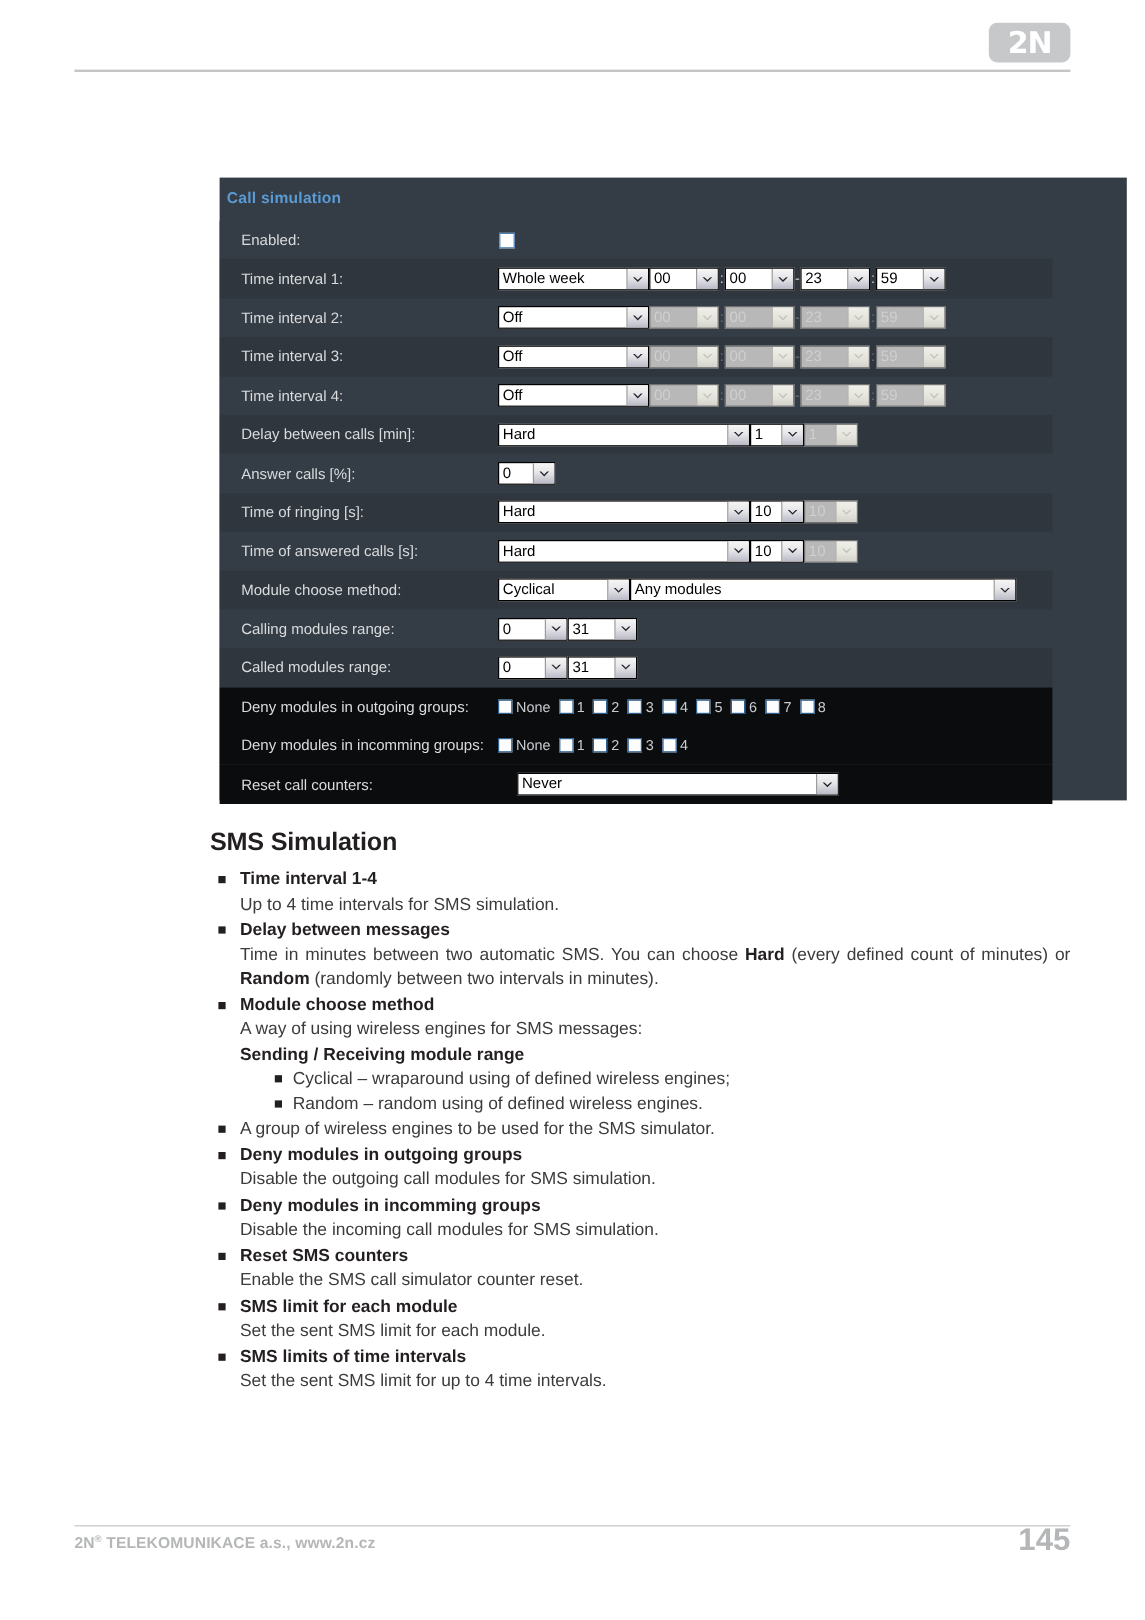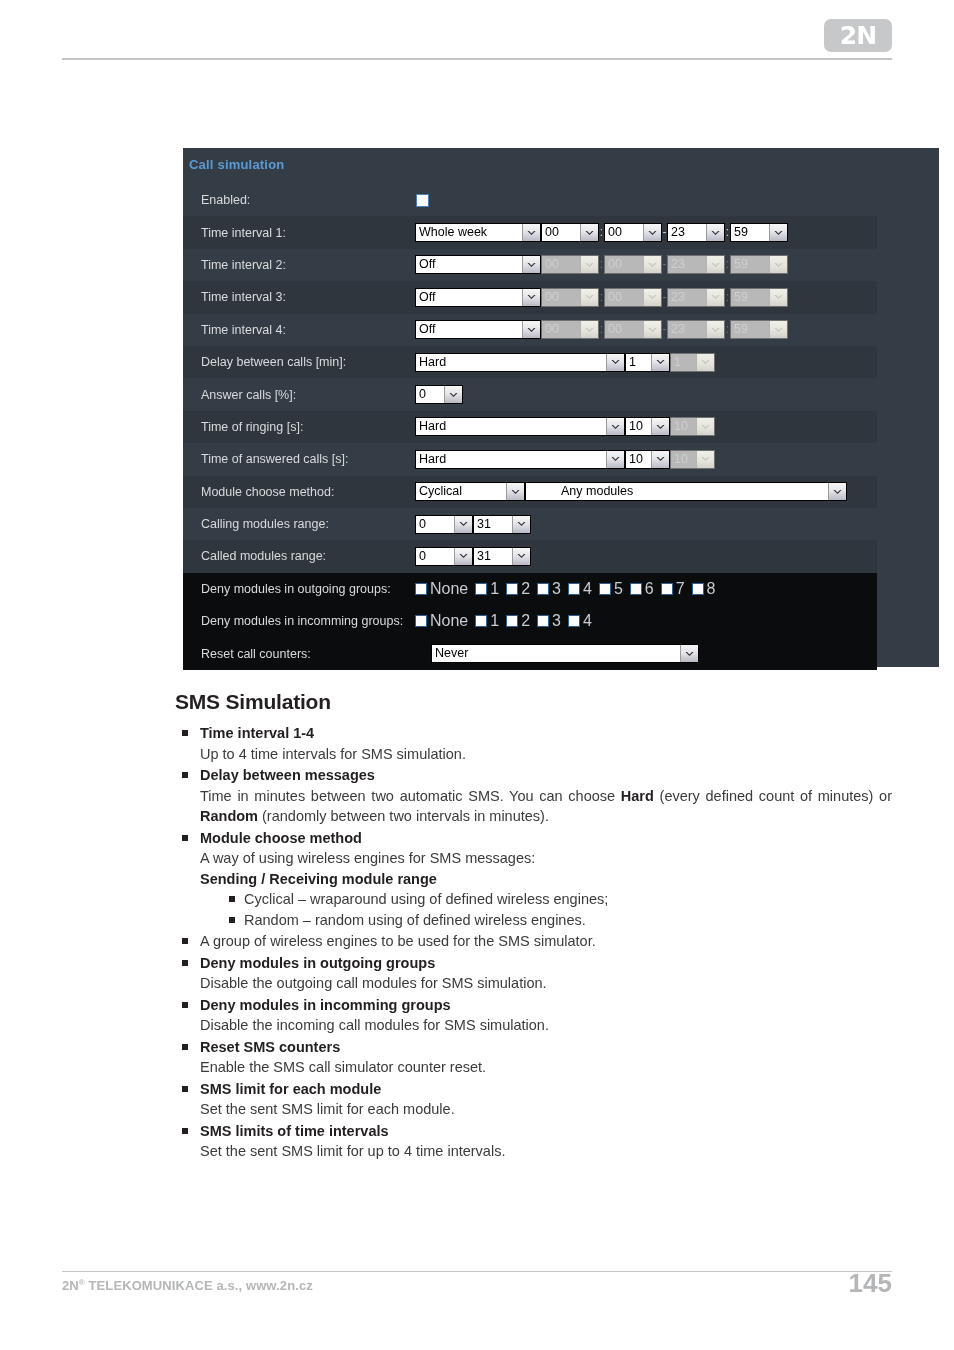--- a/index.html
+++ b/index.html
@@ -149,21 +149,21 @@
     line-height: 19px;
   }
   .sep.dim { color: #6d7379; }
 
   .w-day   { width: 126px; }
   .w-time  { width: 58px; }
   .w-mode  { width: 210px; }
   .w-num   { width: 45px; }
   .w-pct   { width: 48px; }
   .w-cyc   { width: 110px; }
-  .w-mod   { width: 322px; padding-left: 32px; }
+  .w-mod   { width: 322px; }
   .w-rng   { width: 58px; }
   .w-reset { width: 268px; margin-left: 16px; }
 
   
   .cb {
     width: 12px;
     height: 12px;
     box-sizing: border-box;
     border: 1px solid #2e5f8f;
     background: #fdfdfd;
@@ -176,21 +176,21 @@
     border: 1px solid #4a7fb5;
     background: #ffffff;
     margin-left: 1px;
   }
   .cb-group {
     display: inline-flex;
     align-items: center;
     margin-right: 7px;
   }
   .cb-group .cb-lab {
-    font-size: 16px;
+    font-size: 12px;
     color: #c9ccd0;
     margin-left: 3px;
     line-height: 12px;
   }
 
   
   .content {
     position: absolute;
     left: 0;
     top: 690px;

